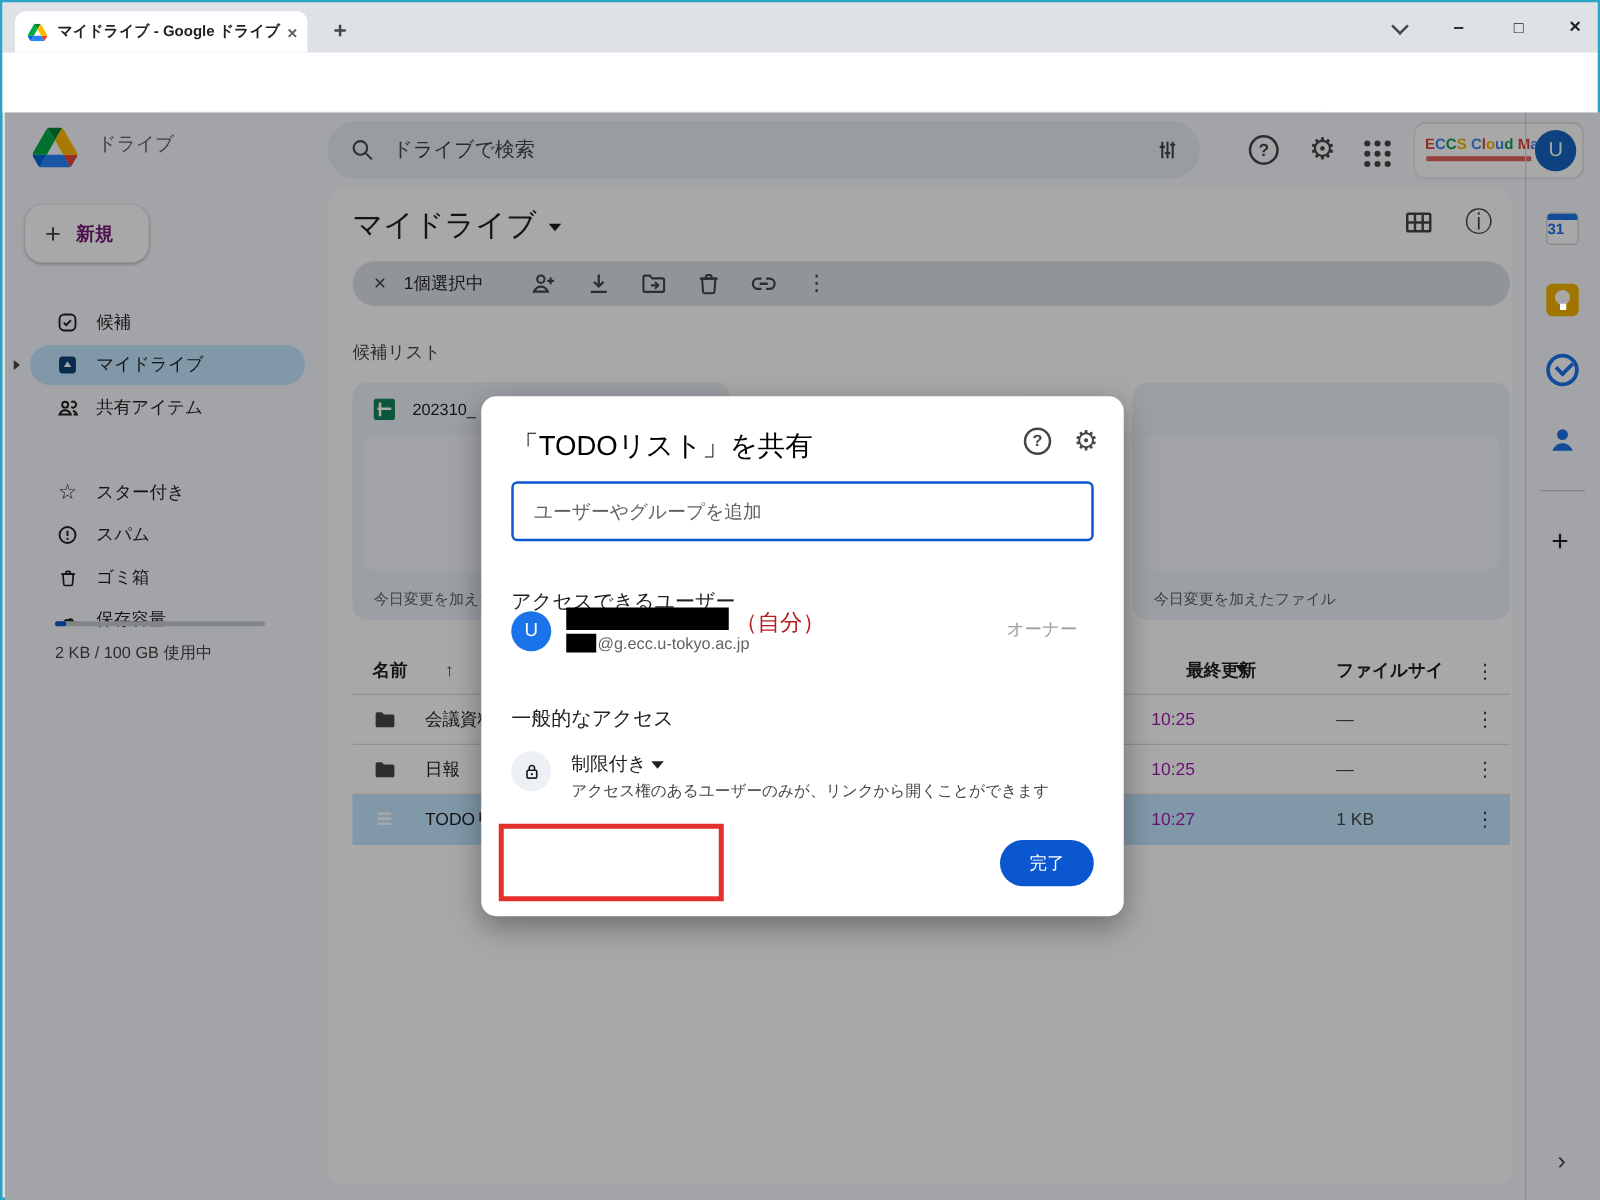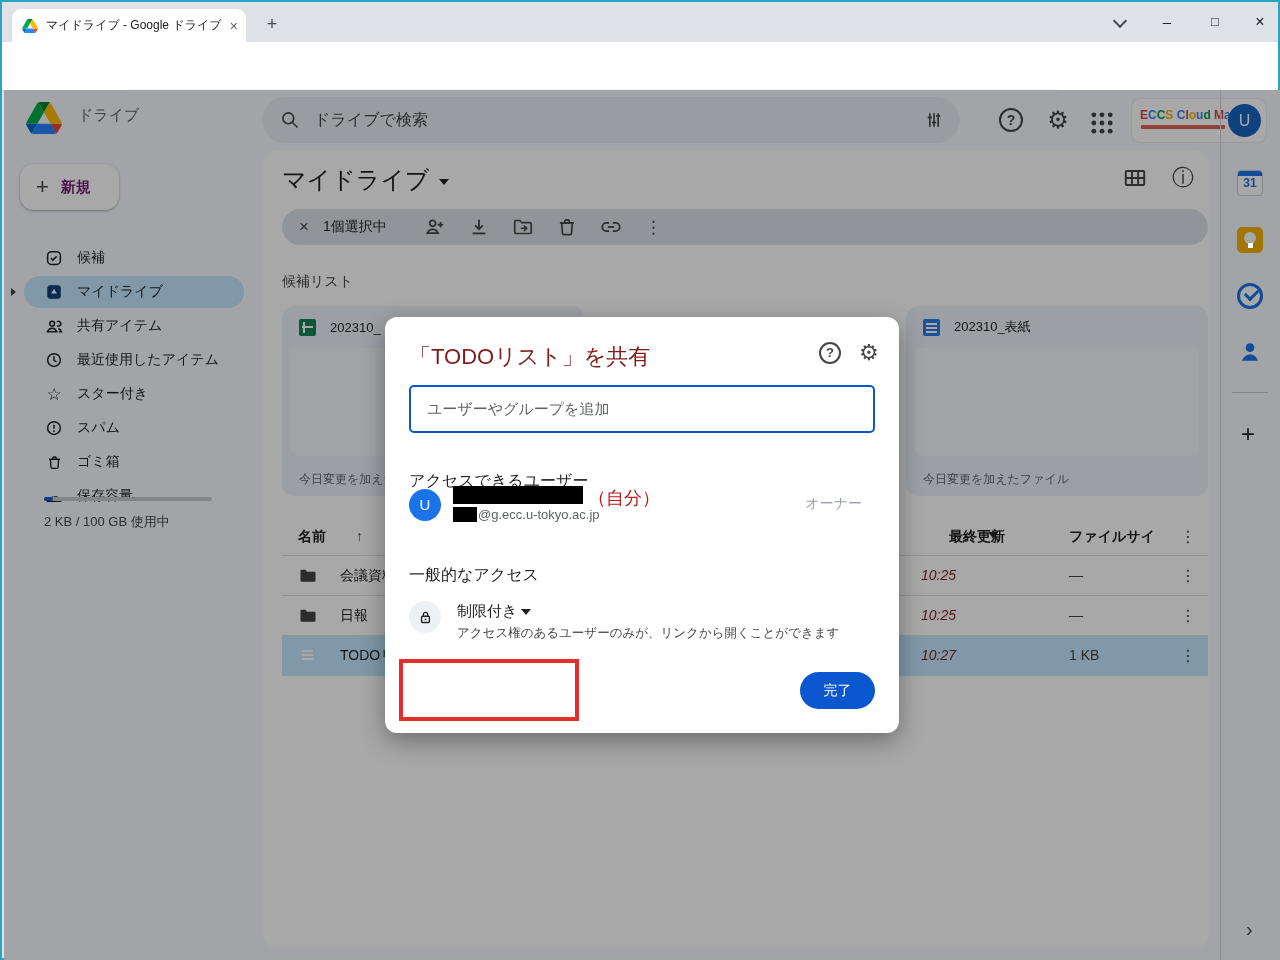--- a/index.html
+++ b/index.html
@@ -1,21 +1,21 @@
 <!DOCTYPE html>
 <html><head>
 <meta charset="utf-8">
 <style>
   * { margin:0; padding:0; box-sizing:border-box; }
   html,body { width:1280px; height:960px; }
   body { font-family:"Liberation Sans","DejaVu Sans",sans-serif; position:relative; overflow:hidden; }
   .window { position:absolute; inset:0; background:#DEE1E6; border:2px solid #2BA3C4; }
 
   
-  .titlebar { position:absolute; left:0; top:0; width:100%; height:40px; background:#DEE1E6; }
+  .titlebar { position:absolute; left:0; top:0; width:100%; height:40px; background:#DEE1E6;font-weight:bold; }
   .tab { position:absolute; left:10px; top:7px; width:234px; height:33px; background:#FFFFFF; border-radius:9px 9px 0 0; display:flex; align-items:center; padding:0 8px 0 10px; }
   .tab-title { font-size:12px; color:#202124; flex:1; margin-left:8px; white-space:nowrap; overflow:hidden; }
   .tab-close { font-size:14px; color:#5F6368; margin-left:4px; cursor:pointer; }
   .newtab-btn { position:absolute; left:258px; top:12px; font-size:18px; color:#45474A; width:24px; text-align:center; }
   .chevron-down { position:absolute; left:1112px; top:14px; width:10px; height:10px; }
   .chevron-down::after { content:""; position:absolute; left:1px; top:0; width:8px; height:8px; border-right:2px solid #45474A; border-bottom:2px solid #45474A; transform:rotate(45deg); }
   .win-btn { position:absolute; top:6px; width:30px; height:28px; text-align:center; line-height:28px; font-size:15px; color:#202124; }
   .btn-min { left:1150px; } .btn-max { left:1198px; font-size:13px; } .btn-close { left:1243px; font-size:16px; }
 
   .toolbar { position:absolute; left:0; top:40px; width:100%; height:48px; background:#FFFFFF; }
@@ -97,46 +97,46 @@
   .th-sort { position:absolute; left:74px; top:10px; font-size:14px; color:#444746; }
   .th-mod { position:absolute; left:639px; top:10px; font-size:14px; color:#1F1F1F; font-weight:bold;margin-left:28px; }
   .th-modcaret { position:absolute; left:706px; top:14px; width:0; height:0; border-top:6px solid #1F1F1F; border-left:5px solid transparent; border-right:5px solid transparent; }
   .th-size { position:absolute; left:787px; top:10px; font-size:14px; color:#1F1F1F; font-weight:bold; }
   .th-dots { position:absolute; left:898px; top:9px; font-size:16px; color:#444746; }
   .trow { position:absolute; left:20px; width:926px; height:40px; border-bottom:1px solid #DADCE0; }
   .trow.selected { background:#C2E7FF; border-bottom:none; }
   .row1 { top:406px; } .row2 { top:446px; } .row3 { top:486px; }
   .cell-icon { position:absolute; left:16px; top:10px; width:20px; height:20px; }
   .cell-name { position:absolute; left:58px; top:11px; font-size:14px; color:#1F1F1F; max-width:300px; white-space:nowrap; overflow:hidden; }
-  .cell-mod { position:absolute; left:639px; top:11px; font-size:14px; color:#7f1d1d;font-style:italic; }
+  .cell-mod { position:absolute; left:639px; top:11px; font-size:14px; color:#a21caf; }
   .cell-size { position:absolute; left:787px; top:11px; font-size:14px; color:#444746; }
   .cell-dots { position:absolute; left:898px; top:10px; font-size:16px; color:#444746; }
   .folder-svg { width:20px; height:20px; }
 
   
   .right-divider { position:absolute; left:1216px; top:0; width:1px; height:100%; background:#D5D8DD; }
   .rail-ico { position:absolute; left:1233px; width:26px; height:26px; }
-  .cal-ico { top:80px; background:#fff; border-radius:4px; border:1px solid #C9CCD1; color:#1A73E8; font-size:12px; font-weight:bold; text-align:center; line-height:24px; }
+  .cal-ico { top:80px; background:#fff; border-radius:4px; border:1px solid #C9CCD1; color:#1A73E8; font-size:12px; font-weight:bold; text-align:left; line-height:24px; }
   .cal-ico::before { content:""; position:absolute; left:0; top:0; right:0; height:5px; background:#1A73E8; border-radius:3px 3px 0 0; }
   .keep-ico { top:137px; background:#F5B400; border-radius:5px; }
   .keep-ico::after { content:""; position:absolute; left:7px; top:5px; width:12px; height:12px; background:#fff; border-radius:50%; }
   .keep-ico::before { content:""; position:absolute; left:10.5px; top:16px; width:5px; height:5px; background:#fff; z-index:1; }
   .tasks-ico { top:193px; background:#fff; border-radius:50%; border:3px solid #1A73E8; }
   .tasks-ico::after { content:""; position:absolute; left:5px; top:3px; width:10px; height:6px; border-left:3px solid #1A73E8; border-bottom:3px solid #1A73E8; transform:rotate(-45deg); }
   .contacts-ico { top:249px; color:#1A73E8; }
   .rail-div2 { position:absolute; left:1228px; top:302px; width:36px; height:1px; background:#C9CCD1; }
   .rail-plus { position:absolute; left:1237px; top:330px; font-size:24px; color:#202124; }
   .corner-chevron { position:absolute; left:1242px; top:828px; font-size:20px; color:#444746; }
 
   
   .dim { position:absolute; inset:0; background:rgba(0,0,0,.34); }
 
   
   .dialog { position:absolute; left:381px; top:227px; width:514px; height:416px; background:#FFFFFF; border-radius:12px; box-shadow:0 8px 24px rgba(0,0,0,.35); }
-  .dlg-title { position:absolute; left:24px; top:25px; font-size:22px; color:#7f1d1d; }
+  .dlg-title { position:absolute; left:24px; top:25px; font-size:22px; color:#000000; }
   .dlg-help { position:absolute; left:434px; top:25px; width:22px; height:22px; border:2px solid #444746; border-radius:50%; font-size:13px; font-weight:bold; color:#444746; text-align:center; line-height:18px; }
   .dlg-gear { position:absolute; left:474px; top:23px; font-size:22px; color:#444746; }
   .dlg-input { position:absolute; left:24px; top:68px; width:466px; height:48px; border:2px solid #0B57D0; border-radius:5px; background:#fff; display:flex; align-items:center; padding-left:16px; }
   .dlg-input .ph { font-size:15px; color:#5F6368; }
   .sec-label { position:absolute; left:24px; font-size:16px; color:#1F1F1F; }
   .sec1 { top:138px;margin-top:16px; } .sec2 { top:248px; }
   .owner-avatar { position:absolute; left:24px; top:172px; width:32px; height:32px; background:#1A73E8; border-radius:50%; color:#fff; font-size:15px; text-align:center; line-height:32px; }
   .redact-name { position:absolute; left:68px; top:169px; width:130px; height:18px; background:#000; }
   .owner-self { position:absolute; left:203px; top:169px; font-size:18px; color:#b91c1c; }
   .redact-mail { position:absolute; left:68px; top:190px; width:24px; height:15px; background:#000; }
@@ -285,29 +285,20 @@
             <g fill="none" stroke="#1F1F1F" stroke-width="1.9">
               <circle cx="9" cy="8.5" r="3"></circle>
               <path d="M3.2 18.5c1.2-2.9 3.4-4.3 5.8-4.3s4.6 1.4 5.8 4.3z"></path>
               <path d="M15.2 6.1a3 3 0 110 4.8"></path>
               <path d="M16.8 14.6c1.9.5 3.3 1.8 4.1 3.9h-3.4"></path>
             </g>
           </svg>
         </span>
       <span class="nlabel">共有アイテム</span>
     </div>
-    <div class="nav-item" style="top:254px">
-      <span class="nico">
-          <svg width="18" height="18" viewBox="0 0 24 24">
-            <circle cx="12" cy="12" r="8.5" fill="none" stroke="#1F1F1F" stroke-width="2"></circle>
-            <path d="M12 7v5.5l3.5 2" fill="none" stroke="#1F1F1F" stroke-width="2"></path>
-          </svg>
-        </span>
-      <span class="nlabel">最近使用したアイテム</span>
-    </div>
     <div class="nav-item" style="top:288px">
       <span class="nico">☆</span>
       <span class="nlabel">スター付き</span>
     </div>
     <div class="nav-item" style="top:322px">
       <span class="nico">
           <svg width="18" height="18" viewBox="0 0 24 24">
             <circle cx="12" cy="12" r="8.5" fill="none" stroke="#1F1F1F" stroke-width="2"></circle>
             <line x1="12" y1="7.5" x2="12" y2="13" stroke="#1F1F1F" stroke-width="2"></line>
             <circle cx="12" cy="16.2" r="1.2" fill="#1F1F1F"></circle>
@@ -394,24 +385,20 @@
 
       <div class="card card1">
         <div class="card-head">
             <span class="ficon-sheets"></span>
             <span class="card-name">202310_</span>
           </div>
         <div class="card-prev"></div>
         <div class="card-cap">今日変更を加えたファイル</div>
       </div>
       <div class="card card2">
-        <div class="card-head">
-            <span class="ficon-docs"></span>
-            <span class="card-name">202310_表紙</span>
-          </div>
         <div class="card-prev"></div>
         <div class="card-cap">今日変更を加えたファイル</div>
       </div>
 
       <div class="thead">
         <span class="th-name">名前</span>
         <span class="th-sort">↑</span>
         <span class="th-mod">最終更新</span>
         <span class="th-modcaret"></span>
         <span class="th-size">ファイルサイ</span>

